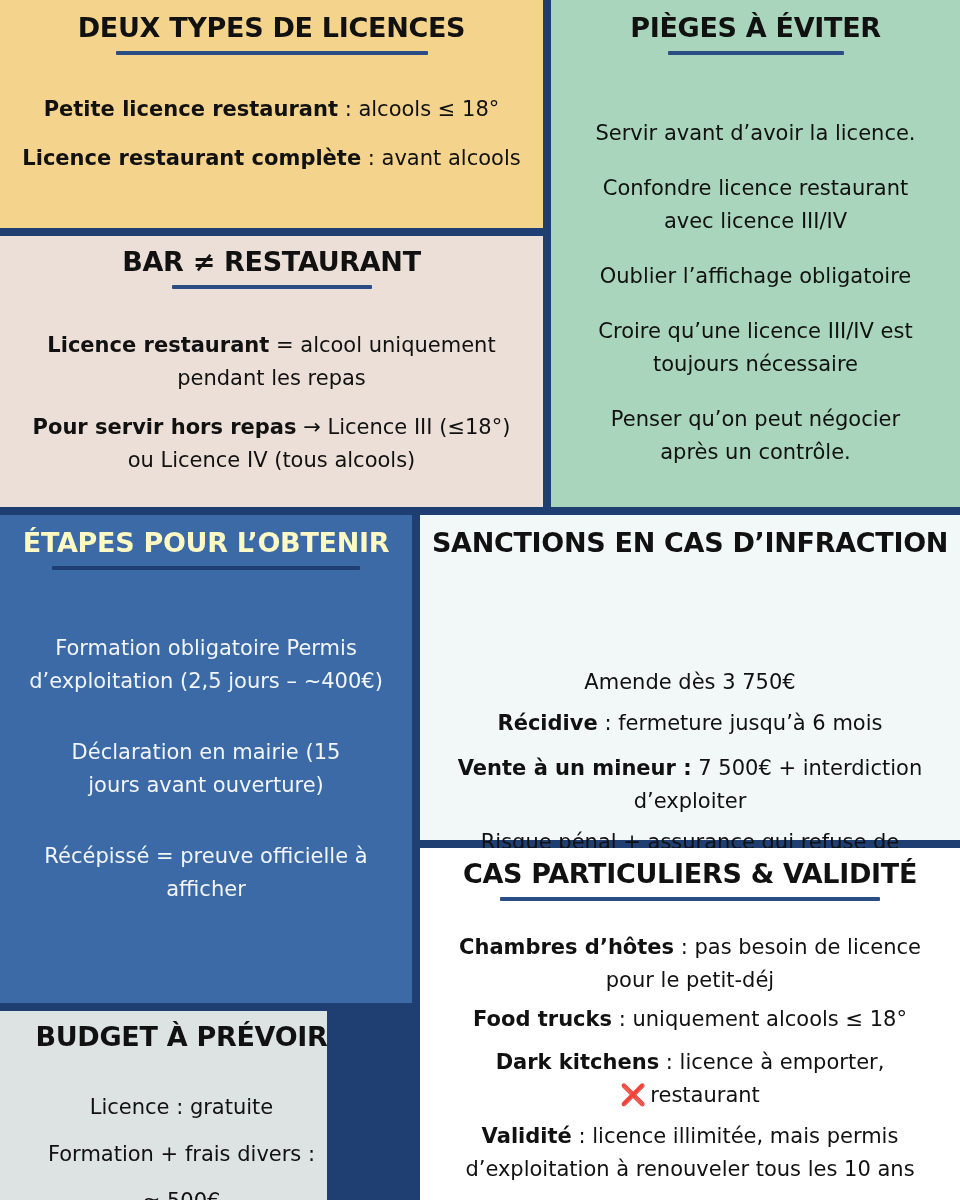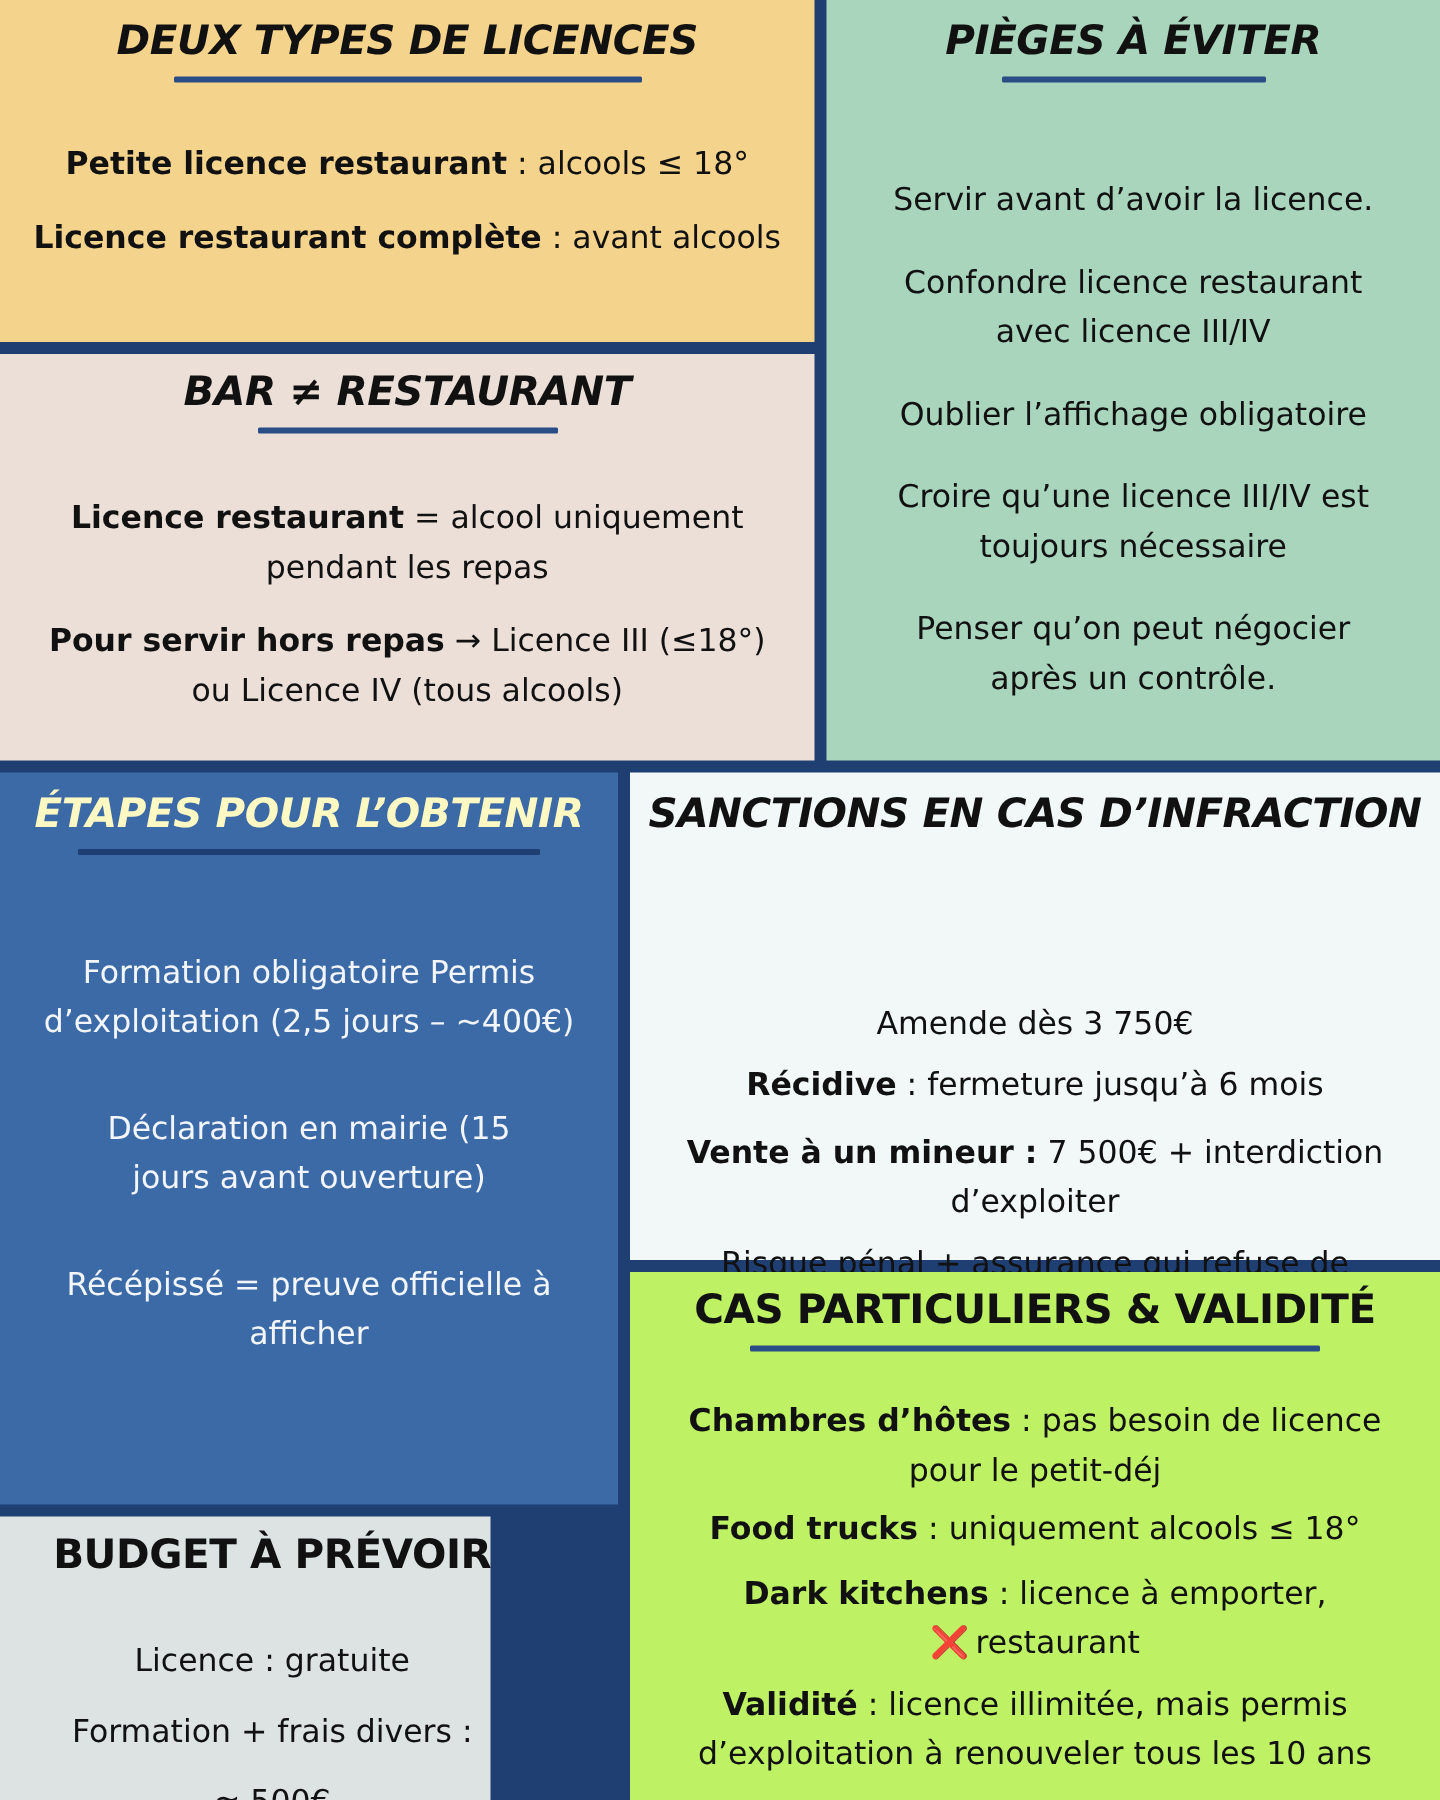--- a/index.html
+++ b/index.html
@@ -11,34 +11,34 @@
   }
   .panel {
     position:absolute; box-sizing:border-box;
     display:flex; flex-direction:column; align-items:center;
     text-align:center;
   }
   .title {
     font-weight:800; font-size:27px; letter-spacing:-0.3px;
     margin:0; line-height:1.2; white-space:nowrap;
   }
-  .title.italic { font-style:italic; }
+  .title.italic { }
   .underline {
     height:4px; background:#2b4d86; margin-top:7px; border-radius:1px;
   }
   .body-text { font-size:21px; line-height:33px;text-align:center; }
   .item { margin:0; }
   .item b { font-weight:700; }
 
   #p-types   { left:0;   top:0;   width:543px; height:228px; background:#f4d38c; padding-top:12px; }
   #p-traps   { left:551px; top:0; width:409px; height:507px; background:#a8d5bb; padding-top:12px; }
   #p-bar     { left:0;   top:236px; width:543px; height:271px; background:#ebdfd7; padding-top:10px; }
   #p-steps   { left:0;   top:515px; width:412px; height:488px; background:#3b6aa6; color:#f2f5fa; padding-top:12px; }
   #p-sanct   { left:420px; top:515px; width:540px; height:325px; background:#f1f8f7; padding-top:12px;gap:36px; }
-  #p-special { left:420px; top:848px; width:540px; height:352px; background:#bef264; padding-top:10px; }
+  #p-special { left:420px; top:848px; width:540px; height:352px; background:#ffffff; padding-top:10px; }
   #p-budget  { left:0;   top:1011px; width:327px; height:189px; background:#dde3e3; padding-top:10px;padding-left:36px; }
 
   #p-steps .underline { background:#1f3f73; }
 
   .cross { color:#e0302a; font-weight:700; margin-right:4px; }
 </style>
 </head>
 <body>
 
 <section class="panel" id="p-types">

